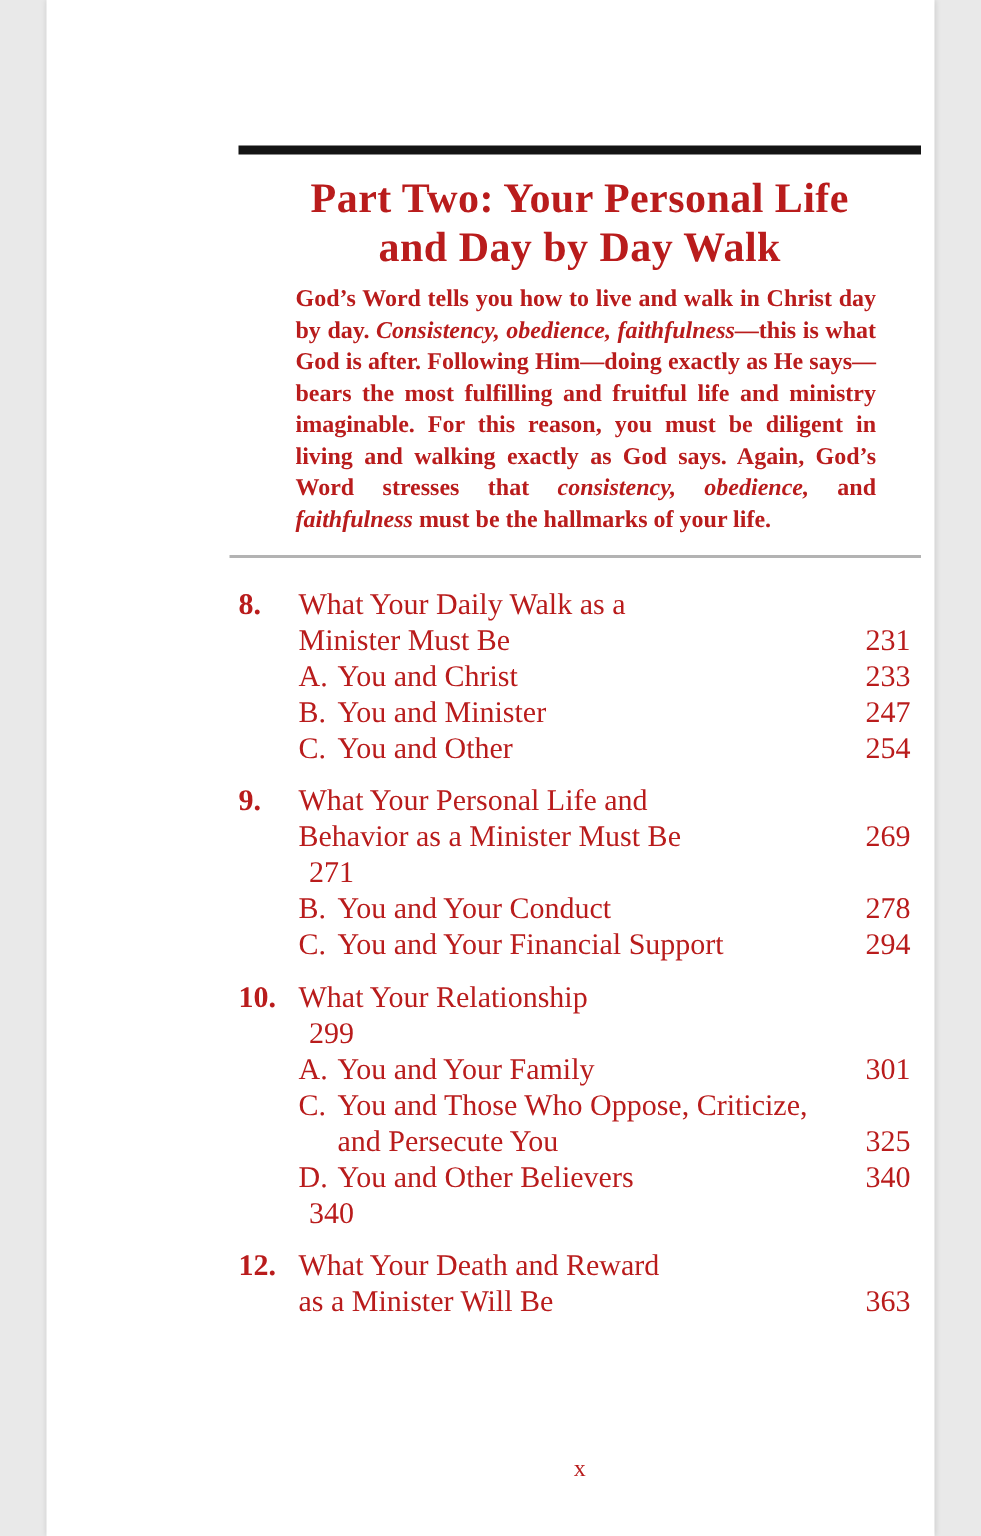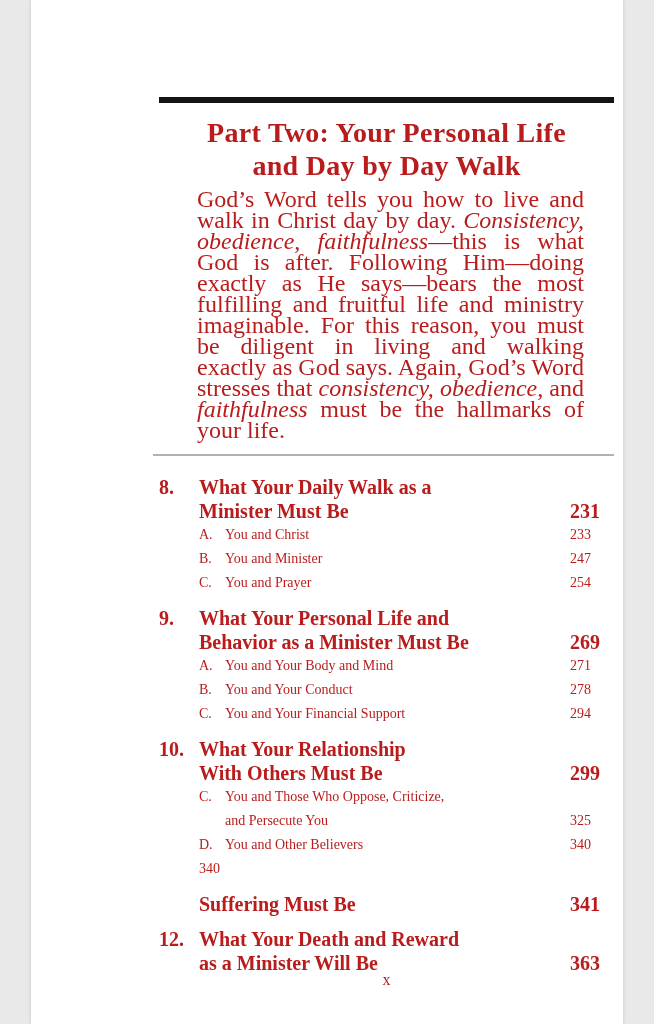--- a/index.html
+++ b/index.html
@@ -17,36 +17,37 @@
   .top-rule{margin-top:97px;height:6px;background:#141414;}
   .part-title{
     margin:13px 0 0;
     text-align:center;
     font-size:28px;line-height:33px;
     font-weight:bold;letter-spacing:.3px;
   }
   .intro{
     margin:7px 0 0;
     padding:0 30px 0 38px;
-    font-size:24px;line-height:21px;
+    font-size:16px;line-height:21px;
     text-align:justify;
+    font-weight:bold;
   }
   .intro .it{font-style:italic;}
   .divider{
     border:none;border-top:2px solid #b3b3b3;
     margin:13px 0 0 -6px;width:461px;height:0;
   }
   .toc{margin-top:19px;font-size:20px;}
   .chapter{margin-bottom:11px;}
   .row{display:flex;line-height:24px;align-items:baseline;}
   .col-num{width:40px;flex:none;font-weight:bold;}
   .col-main{flex:1;min-width:0;}
-  .col-page{flex:none;min-width:44px;text-align:left;}
-  .row.heading .col-main,.row.heading .col-page{font-weight:bold;}
-  .row.item{font-size:14px;}
+  .col-page{flex:none;min-width:44px;text-align:center;}
+  .row.heading .col-main,.row.heading .col-page{font-weight:normal;}
+  .row.item{font-size:20px;}
   .item-label{display:inline-block;width:26px;}
   .footer{
     position:absolute;left:128px;top:971px;width:455px;
     text-align:center;font-size:16px;
   }
 </style>
 </head>
 <body>
 
 <div class="page">
@@ -75,38 +76,37 @@
             <span class="col-main"><span class="item-label">A.</span><span>You and Christ</span></span>
             <span class="col-page">233</span>
           </div>
           <div class="row item">
             <span class="col-num"></span>
             <span class="col-main"><span class="item-label">B.</span><span>You and Minister</span></span>
             <span class="col-page">247</span>
           </div>
           <div class="row item">
             <span class="col-num"></span>
-            <span class="col-main"><span class="item-label">C.</span><span>You and Prayer</span></span>
+            <span class="col-main"><span class="item-label">C.</span><span>You and Other</span></span>
             <span class="col-page">254</span>
           </div>
         </div>
         <div class="chapter">
           <div class="row heading">
             <span class="col-num">9.</span>
             <span class="col-main">What Your Personal Life and</span>
             <span class="col-page"></span>
           </div>
           <div class="row heading">
             <span class="col-num"></span>
             <span class="col-main">Behavior as a Minister Must Be</span>
             <span class="col-page">269</span>
           </div>
           <div class="row item">
             <span class="col-num"></span>
-            <span class="col-main"><span class="item-label">A.</span><span>You and Your Body and Mind</span></span>
             <span class="col-page">271</span>
           </div>
           <div class="row item">
             <span class="col-num"></span>
             <span class="col-main"><span class="item-label">B.</span><span>You and Your Conduct</span></span>
             <span class="col-page">278</span>
           </div>
           <div class="row item">
             <span class="col-num"></span>
             <span class="col-main"><span class="item-label">C.</span><span>You and Your Financial Support</span></span>
@@ -114,22 +114,26 @@
           </div>
         </div>
         <div class="chapter">
           <div class="row heading">
             <span class="col-num">10.</span>
             <span class="col-main">What Your Relationship</span>
             <span class="col-page"></span>
           </div>
           <div class="row heading">
             <span class="col-num"></span>
-            <span class="col-main">With Others Must Be</span>
             <span class="col-page">299</span>
+          </div>
+          <div class="row item">
+            <span class="col-num"></span>
+            <span class="col-main"><span class="item-label">A.</span><span>You and Your Family</span></span>
+            <span class="col-page">301</span>
           </div>
           <div class="row item">
             <span class="col-num"></span>
             <span class="col-main"><span class="item-label">C.</span><span>You and Those Who Oppose, Criticize,</span></span>
             <span class="col-page"></span>
           </div>
           <div class="row item">
             <span class="col-num"></span>
             <span class="col-main"><span class="item-label"></span><span>and Persecute You</span></span>
             <span class="col-page">325</span>
@@ -138,25 +142,20 @@
             <span class="col-num"></span>
             <span class="col-main"><span class="item-label">D.</span><span>You and Other Believers</span></span>
             <span class="col-page">340</span>
           </div>
           <div class="row item">
             <span class="col-num"></span>
             <span class="col-page">340</span>
           </div>
         </div>
         <div class="chapter">
-          <div class="row heading">
-            <span class="col-num"></span>
-            <span class="col-main">Suffering Must Be</span>
-            <span class="col-page">341</span>
-          </div>
         </div>
         <div class="chapter">
           <div class="row heading">
             <span class="col-num">12.</span>
             <span class="col-main">What Your Death and Reward</span>
             <span class="col-page"></span>
           </div>
           <div class="row heading">
             <span class="col-num"></span>
             <span class="col-main">as a Minister Will Be</span>

